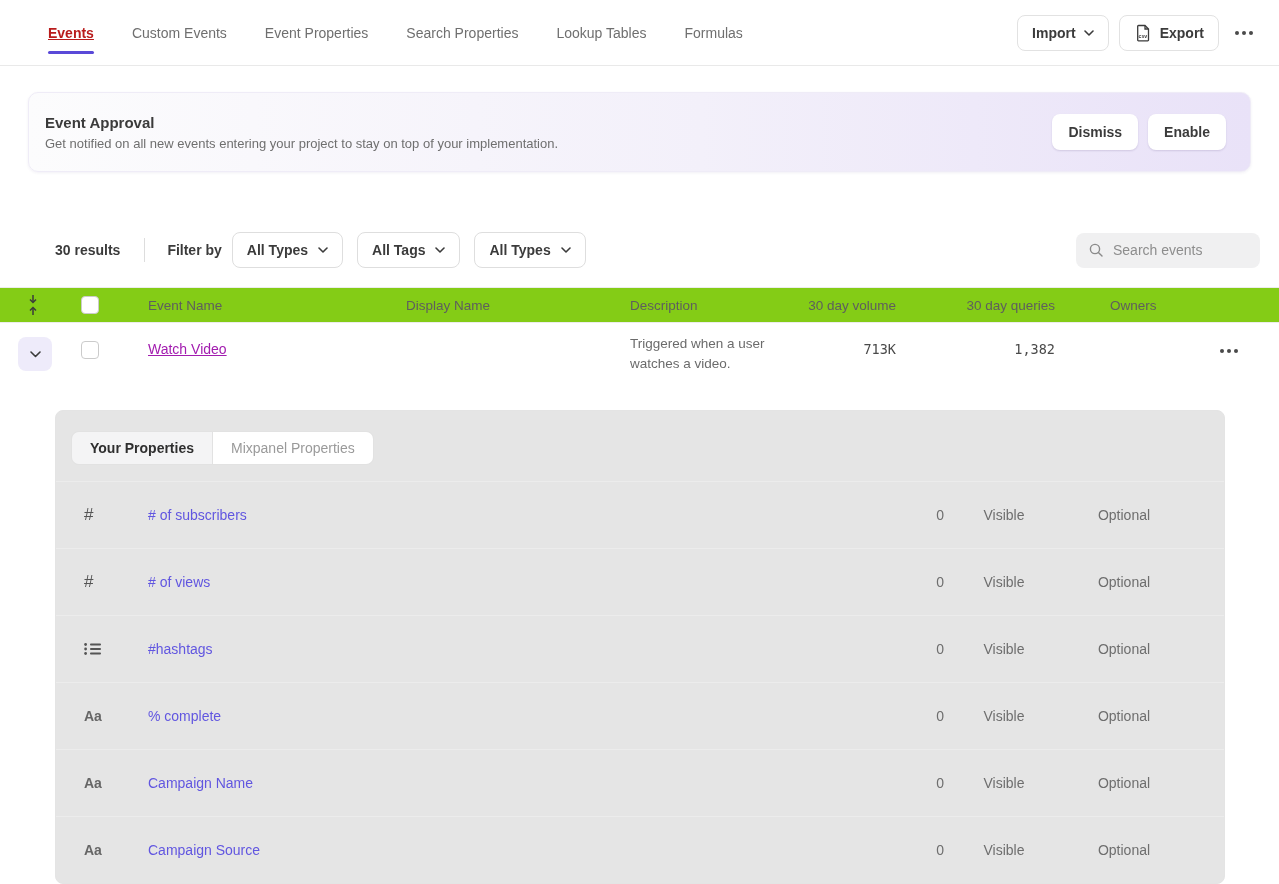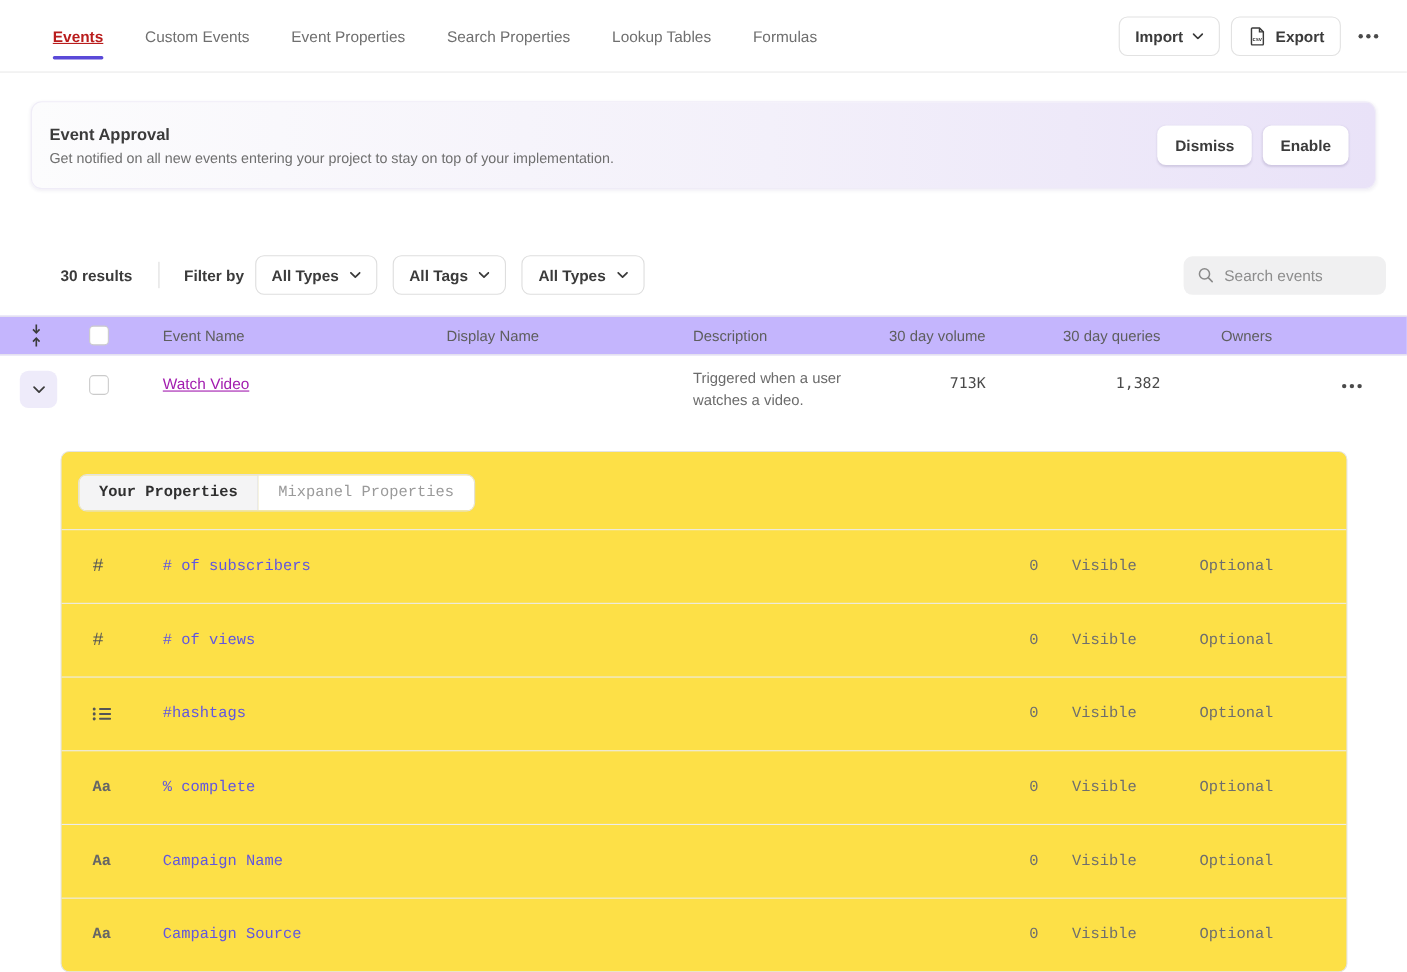--- a/index.html
+++ b/index.html
@@ -42,21 +42,21 @@
     border:1px solid #dedede; border-radius:8px; background:#fff; font-size:14px; font-weight:600;
     margin-right:14px; cursor:pointer; }
   .search { margin-left:auto; width:184px; height:35px; background:#f0f0f1; border-radius:8px;
     display:flex; align-items:center; padding:0 10px 0 12px; }
   .search input { border:none; outline:none; background:transparent; font-size:14px; color:#0369a1;
     font-family:"Liberation Sans", sans-serif; width:130px; margin-left:9px; }
   .search input::placeholder { color:#8d8d8d; }
 
   
   .tgrid { display:grid; grid-template-columns:66px 64px 258px 224px 178px 130px 140px 140px 79px; }
-  .thead { margin-top:19px; background:#c4b5fd; height:36px; align-items:center;
+  .thead { margin-top:19px; background:#84cc16; height:36px; align-items:center;
     border-top:1px solid #ececec; border-bottom:1px solid #ececec;
     font-size:13.5px; color:#5e5e5e; }
   .th-right { text-align:right; padding-right:24px; }
   .th-q { text-align:right; padding-right:5px; }
   .th-owners { padding-left:50px; }
   .cb { width:18px; height:18px; border:1.5px solid #cbcbcb; border-radius:4px; background:#fff;
     cursor:pointer; margin-left:15px; }
   .collapse-cell { display:flex; justify-content:center; }
 
   .erow { height:74px; align-items:start; }
@@ -65,21 +65,21 @@
     display:flex; align-items:center; justify-content:center; cursor:pointer; }
   .ename { font-size:14px; color:#a21caf; padding-left:18px; cursor:pointer;text-decoration:underline; }
   .edesc { font-size:13.5px; color:#6b6b6b; line-height:20px; padding:11px 20px 0 18px; }
   .emetric { font-family:"DejaVu Sans Mono", monospace; font-size:13.5px; color:#4a4a4a;
     text-align:right; }
   .evol { padding-right:24px; }
   .equer { padding-right:5px; }
   .eactions { display:flex; justify-content:flex-end; padding-right:35px; }
 
   
-  .card { margin:13px 54px 0 55px; border:1px solid #e4e4e4; border-radius:8px; background:#fde047;font-family:Liberation Mono, monospace; }
+  .card { margin:13px 54px 0 55px; border:1px solid #e4e4e4; border-radius:8px; background:#e5e5e5; }
   .card-tabs-wrap { padding:20px 0 16px 15px; }
   .seg { display:inline-flex; border:1px solid #e2e2e2; border-radius:8px; overflow:hidden; }
   .seg-tab { padding:8px 18px; font-size:14px; color:#9a9a9a; background:#fff; cursor:pointer; }
   .seg-tab.active { background:#f4f4f5; color:#2f2f2f; font-weight:700; border-right:1px solid #e2e2e2; }
   .prow { display:grid; grid-template-columns:92px 1fr 80px 120px 120px 40px; align-items:center;
     height:67px; border-top:1px solid #ececec; }
   .picon { padding-left:28px; color:#555; font-size:17px; display:flex; align-items:center; }
   .picon .aa { font-size:14px; font-weight:600; color:#666; }
   .pname { font-size:14px; color:#6156e0; cursor:pointer; }
   .pzero { text-align:right; font-size:14px; color:#6e6e6e; }

